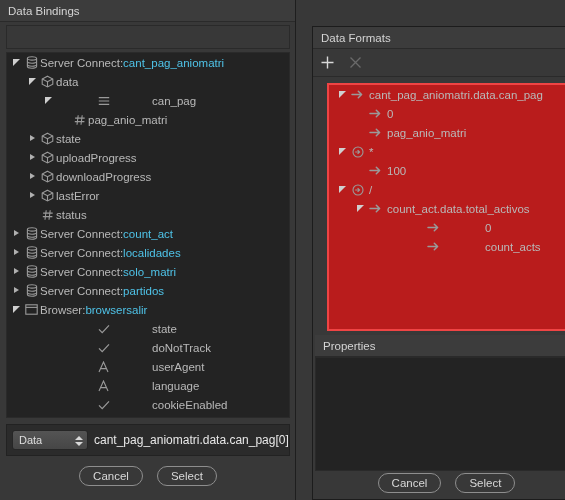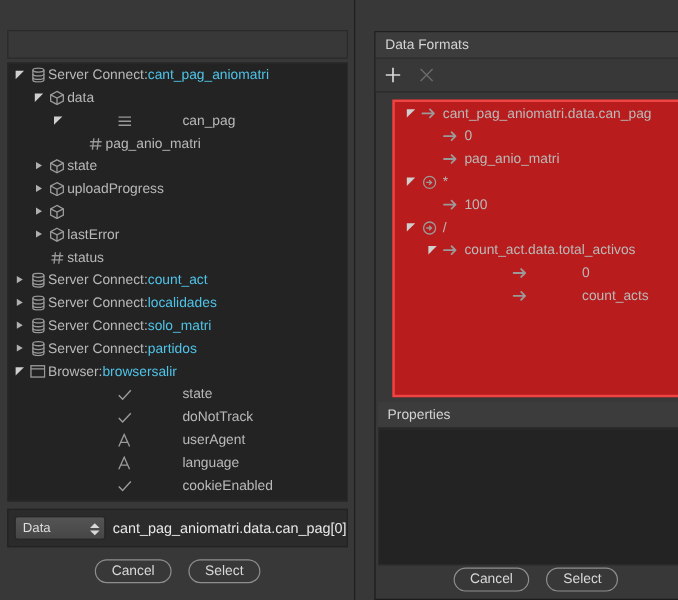--- a/index.html
+++ b/index.html
@@ -183,20 +183,21 @@
   }
   .tb-seg:first-child { border-left:1px solid #535353; }
   .caret-dn { width:0;height:0;border-left:4px solid transparent;border-right:4px solid transparent;border-top:5px solid #b8b8b8;}
 </style>
 </head>
 <body>
 
 <div id="root">
 
   <div id="left-dialog">
+    <div class="panel-title">Data Bindings</div>
     <div id="left-toolbar-strip"></div>
 
     <div id="left-tree" class="tree-area">
         <div class="row i0">
           <span class="tri open"></span>
           <span class="ico">
             <svg width="12" height="13" viewBox="0 0 12 13" fill="none" stroke="#9a9a9a" stroke-width="1.1">
               <ellipse cx="6" cy="2.4" rx="4.6" ry="1.7"></ellipse>
               <path d="M1.4 2.4v8.2c0 .95 2.06 1.7 4.6 1.7s4.6-.75 4.6-1.7V2.4"></path>
               <path d="M1.4 5.6c0 .95 2.06 1.7 4.6 1.7s4.6-.75 4.6-1.7"></path>
@@ -255,20 +256,21 @@
           <span class="label">uploadProgress</span>
         </div>
         <div class="row i1">
           <span class="tri closed"></span>
           <span class="ico">
             <svg width="13" height="13" viewBox="0 0 13 13" fill="none" stroke="#9a9a9a" stroke-width="1.1">
               <path d="M6.5 1.2L11.8 4v5.2L6.5 12 1.2 9.2V4z"></path>
               <path d="M1.2 4l5.3 2.7L11.8 4M6.5 6.7V12"></path>
             </svg>
           </span>
+          <span class="label">downloadProgress</span>
         </div>
         <div class="row i1">
           <span class="tri closed"></span>
           <span class="ico">
             <svg width="13" height="13" viewBox="0 0 13 13" fill="none" stroke="#9a9a9a" stroke-width="1.1">
               <path d="M6.5 1.2L11.8 4v5.2L6.5 12 1.2 9.2V4z"></path>
               <path d="M1.2 4l5.3 2.7L11.8 4M6.5 6.7V12"></path>
             </svg>
           </span>
           <span class="label">lastError</span>

